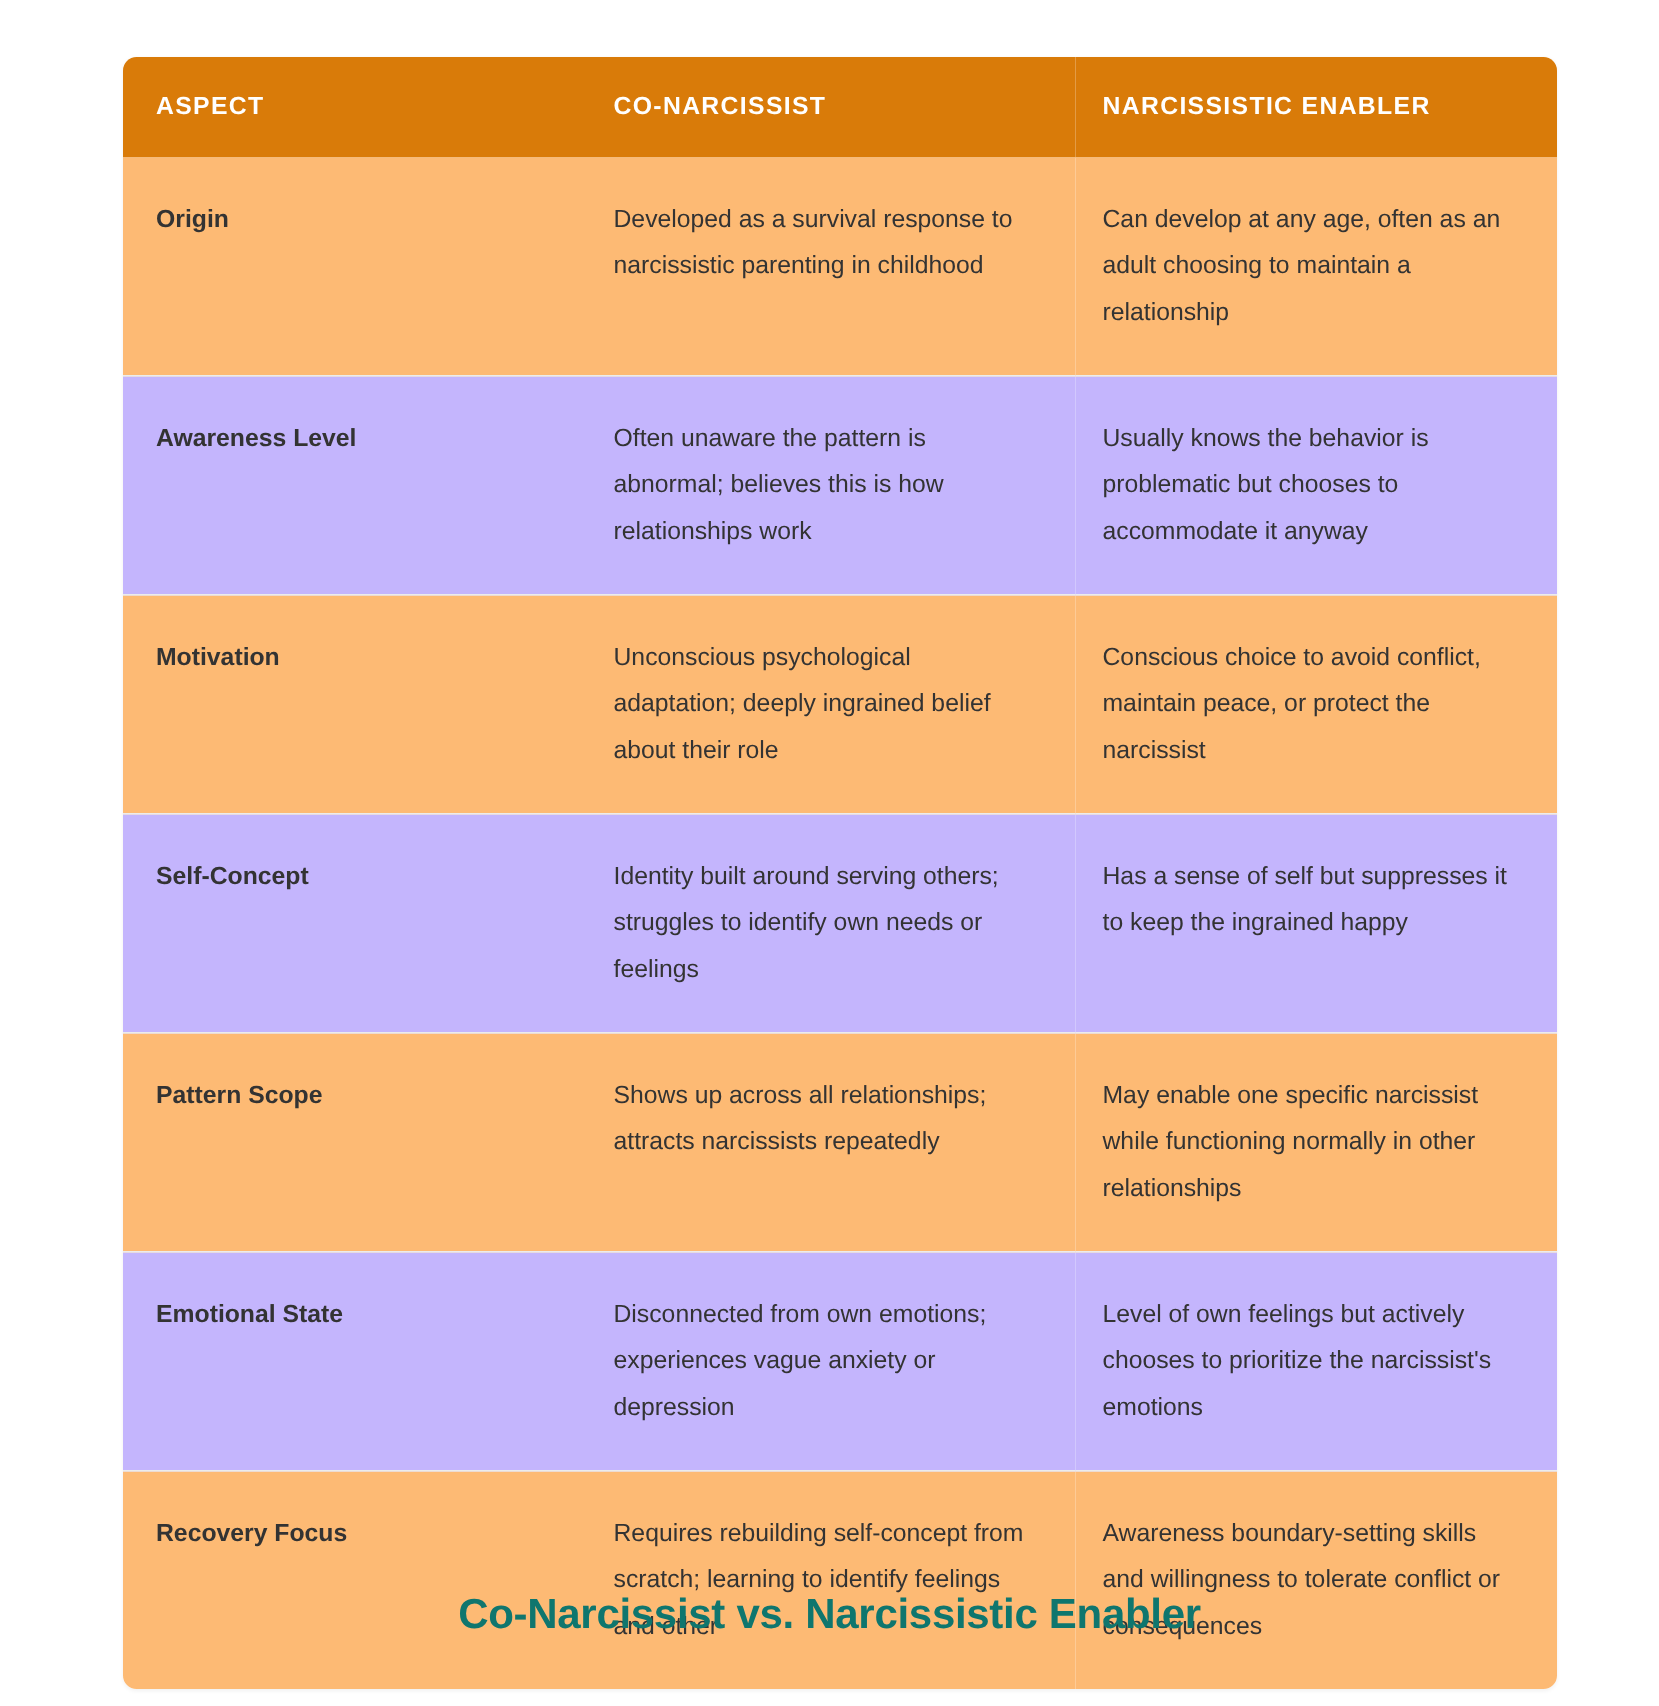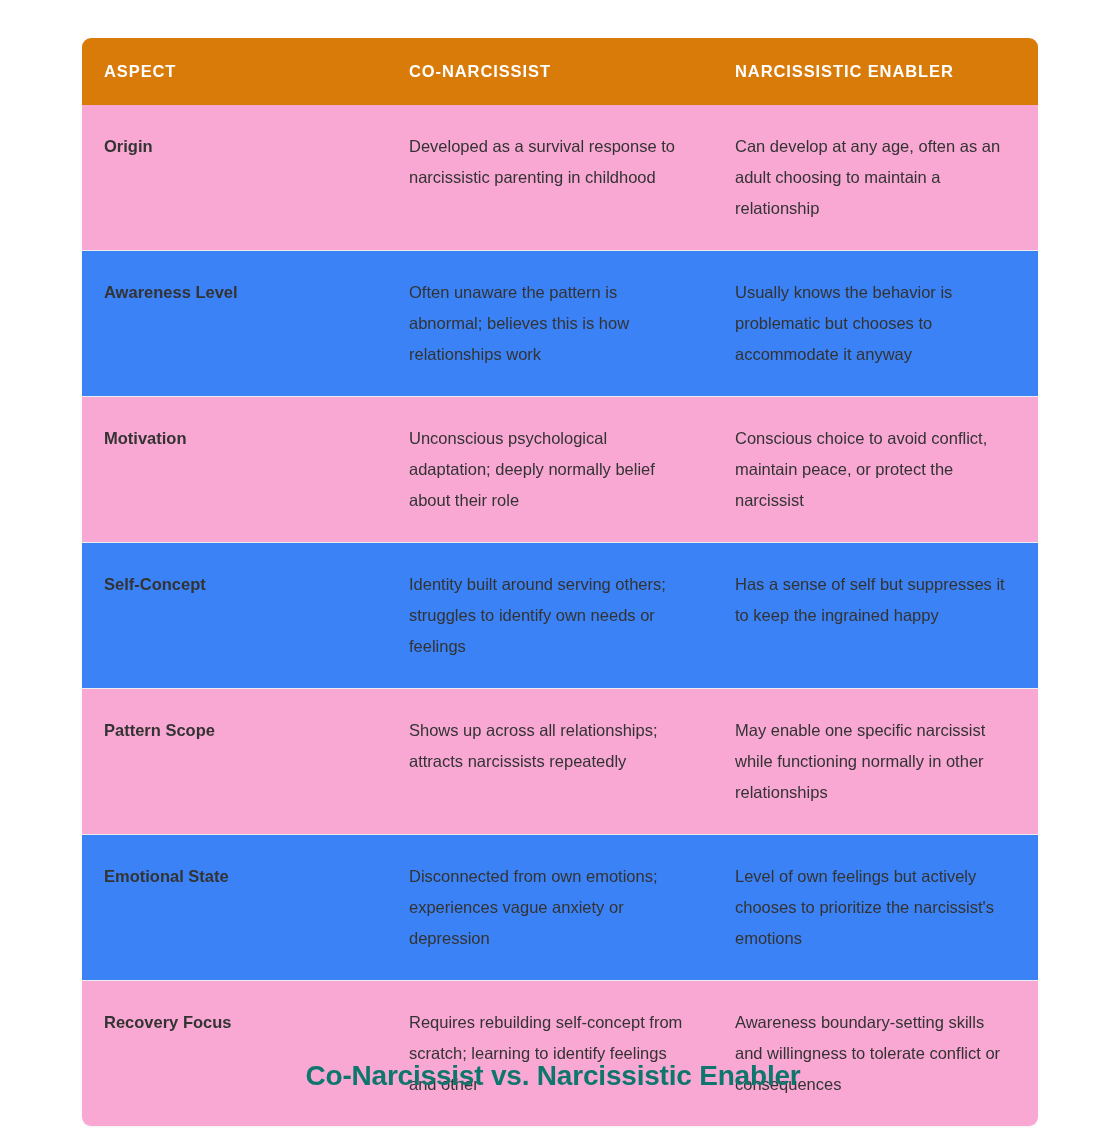--- a/index.html
+++ b/index.html
@@ -53,22 +53,22 @@
   col.c-cona    { width: 327px; }
   col.c-enab    { width: 321px; }
 
   table.cmp thead th.h-aspect { padding-left: 22px; }
   table.cmp thead th.h-cona   { padding-left: 19px; }
   table.cmp thead th.h-enab   { padding-left: 18px; }
 
   table.cmp tbody tr { border-top: 1px solid #ececec; }
   table.cmp tbody tr:first-child { border-top: none; }
 
-  table.cmp tbody tr.odd  { background: #f9a8d4; }
-  table.cmp tbody tr.even { background: #3b82f6; }
+  table.cmp tbody tr.odd  { background: #fdba74; }
+  table.cmp tbody tr.even { background: #c4b5fd; }
 
   table.cmp tbody td {
     vertical-align: top;
     padding-top: 26px;
     padding-bottom: 26px;
     font-size: 16.5px;
     line-height: 31px;
     color: #333333;
   }
 
@@ -127,21 +127,21 @@
           <td class="cell-cona">Developed as a survival response to narcissistic parenting in childhood</td>
           <td class="cell-enab">Can develop at any age, often as an adult choosing to maintain a relationship</td>
         </tr>
         <tr class="even">
           <td class="cell-aspect">Awareness Level</td>
           <td class="cell-cona">Often unaware the pattern is abnormal; believes this is how relationships work</td>
           <td class="cell-enab">Usually knows the behavior is problematic but chooses to accommodate it anyway</td>
         </tr>
         <tr class="odd">
           <td class="cell-aspect">Motivation</td>
-          <td class="cell-cona">Unconscious psychological adaptation; deeply normally belief about their role</td>
+          <td class="cell-cona">Unconscious psychological adaptation; deeply ingrained belief about their role</td>
           <td class="cell-enab">Conscious choice to avoid conflict, maintain peace, or protect the narcissist</td>
         </tr>
         <tr class="even">
           <td class="cell-aspect">Self-Concept</td>
           <td class="cell-cona">Identity built around serving others; struggles to identify own needs or feelings</td>
           <td class="cell-enab">Has a sense of self but suppresses it to keep the ingrained happy</td>
         </tr>
         <tr class="odd">
           <td class="cell-aspect">Pattern Scope</td>
           <td class="cell-cona">Shows up across all relationships; attracts narcissists repeatedly</td>

